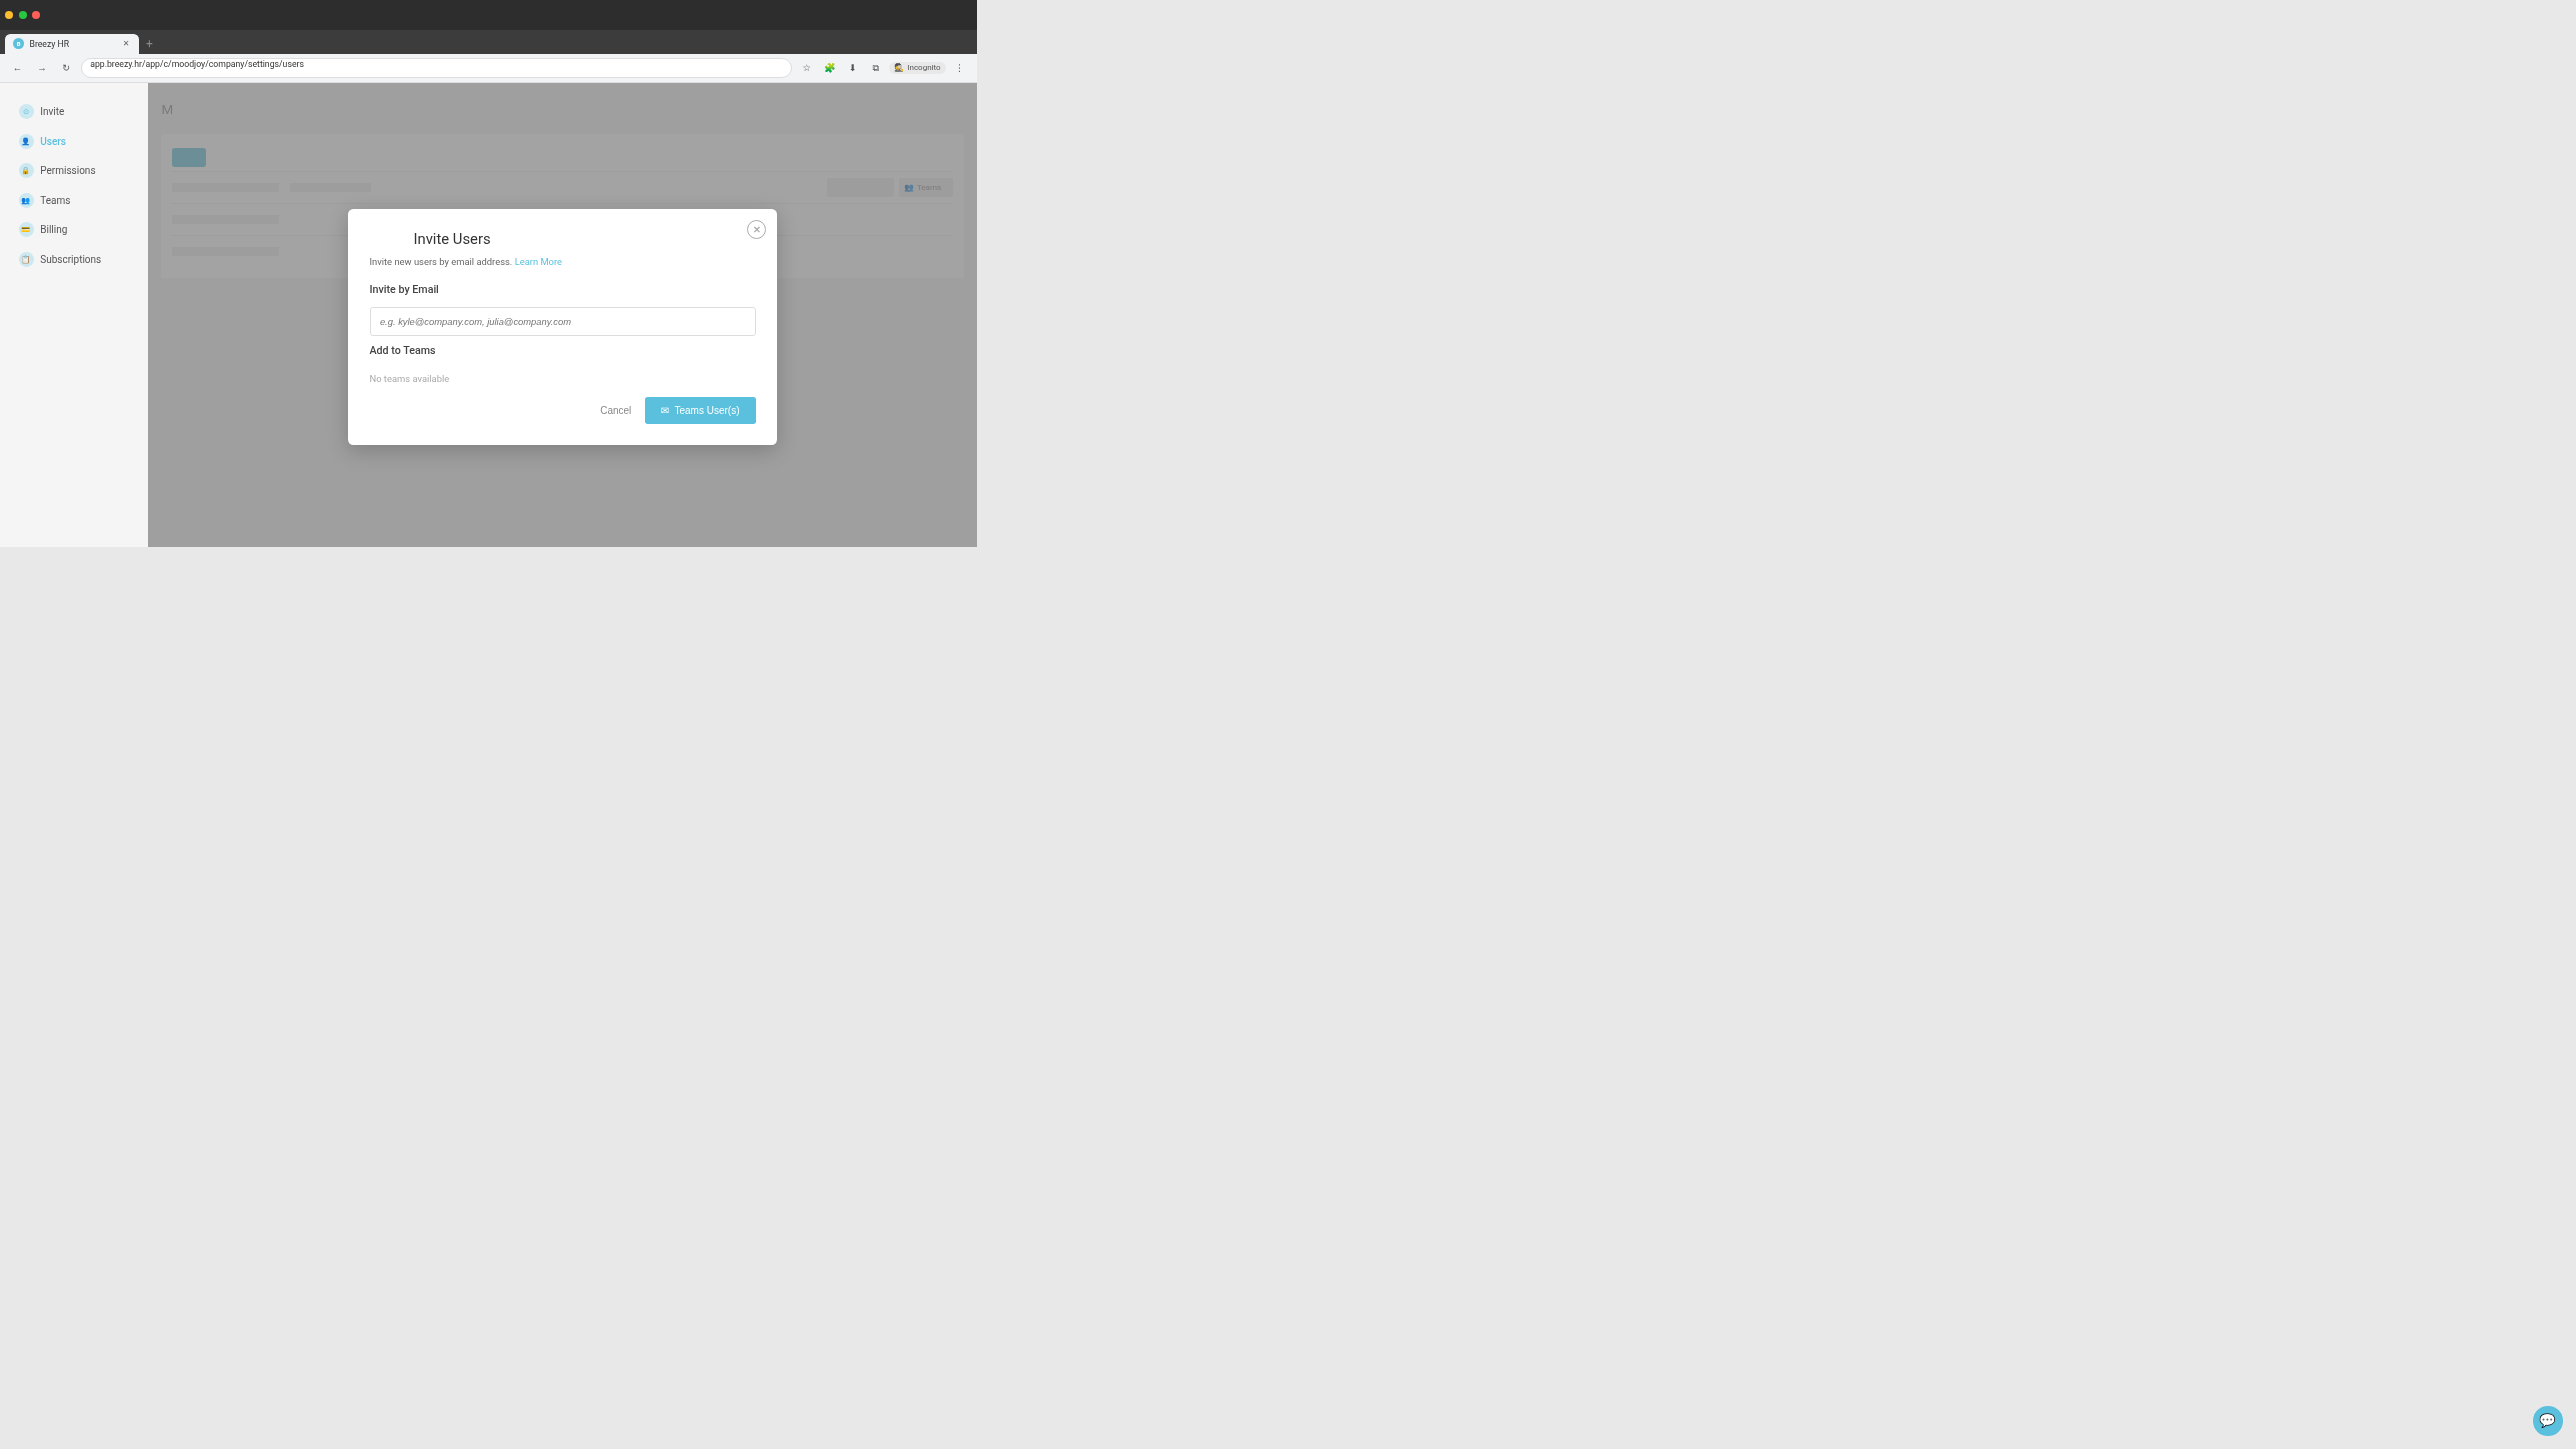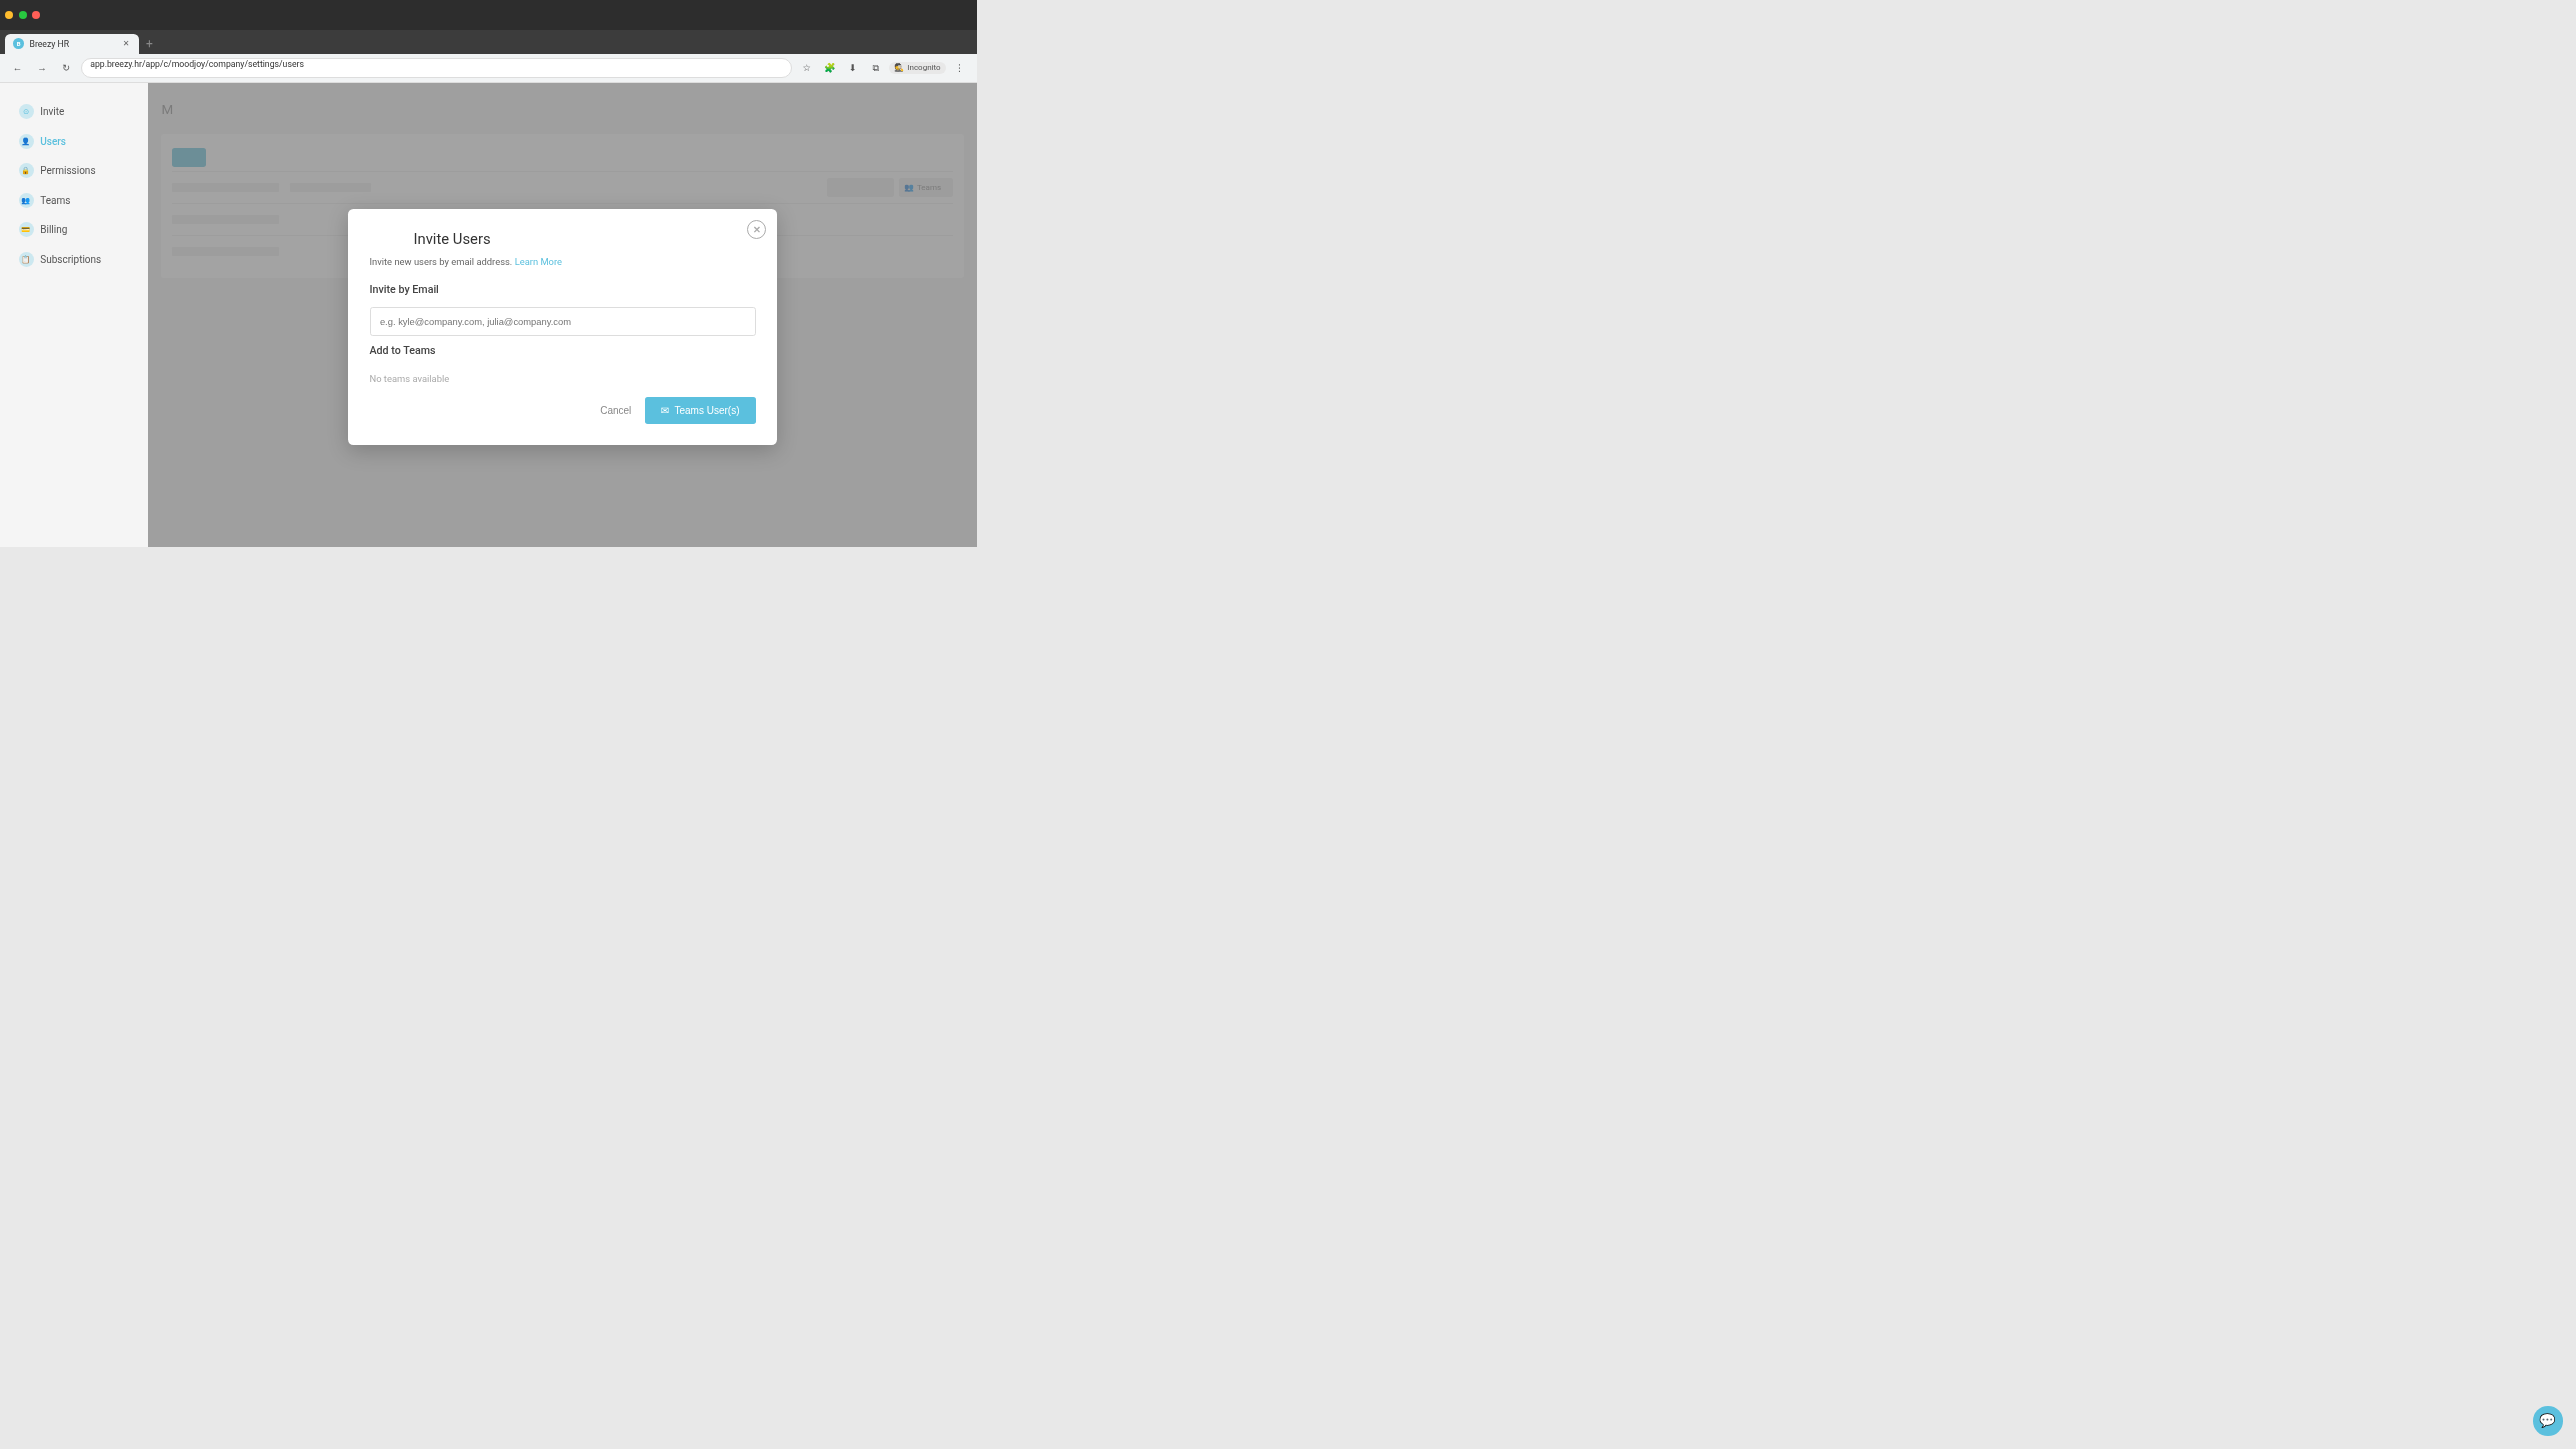--- a/index.html
+++ b/index.html
@@ -241,20 +241,21 @@
     }
     .email-input {
       width: 100%;
       border: 0.7px solid #ddd;
       border-radius: 2.7px;
       padding: 8px 9.4px;
       font-size: 9.4px;
       color: #aaa;
       margin-bottom: 8px;
       outline: none;
+      font-style: italic;
     }
     .role-select {
       width: 100%;
       border: 0.7px solid #ddd;
       border-radius: 2.7px;
       padding: 8px 9.4px;
       font-size: 9.4px;
       color: #aaa;
       appearance: none;
       background: white;

